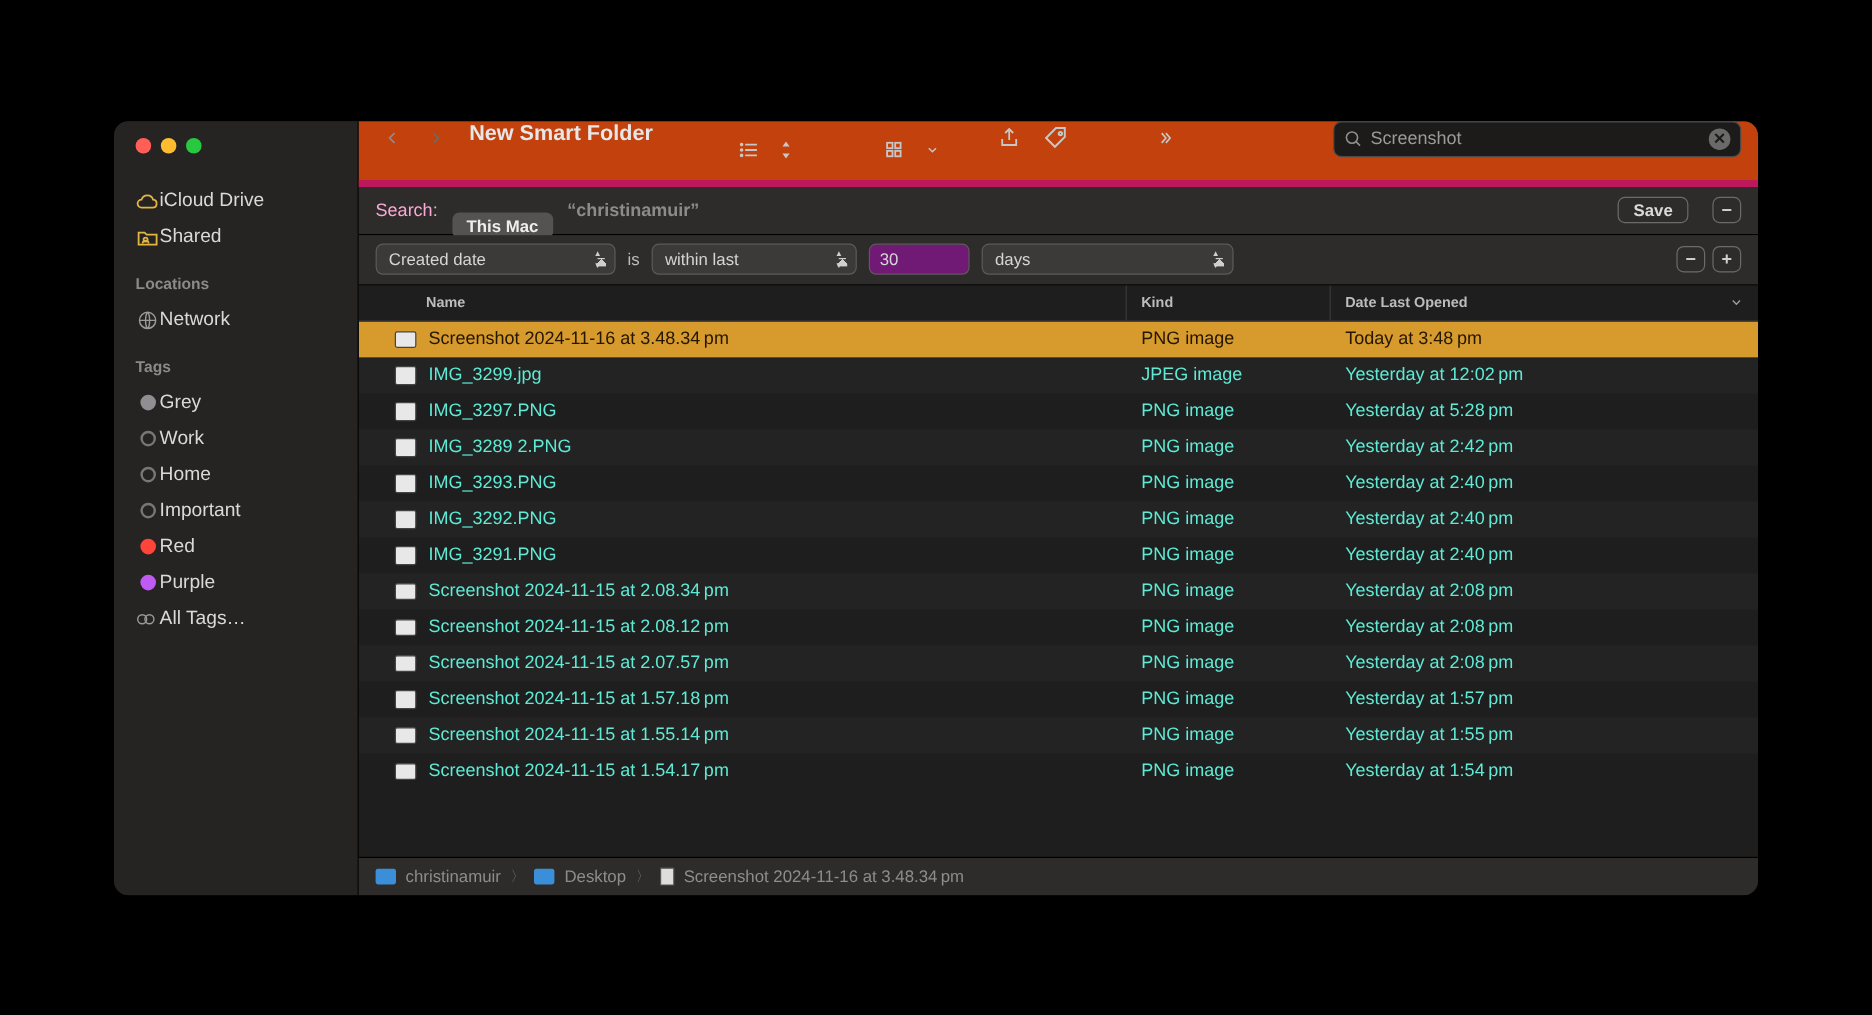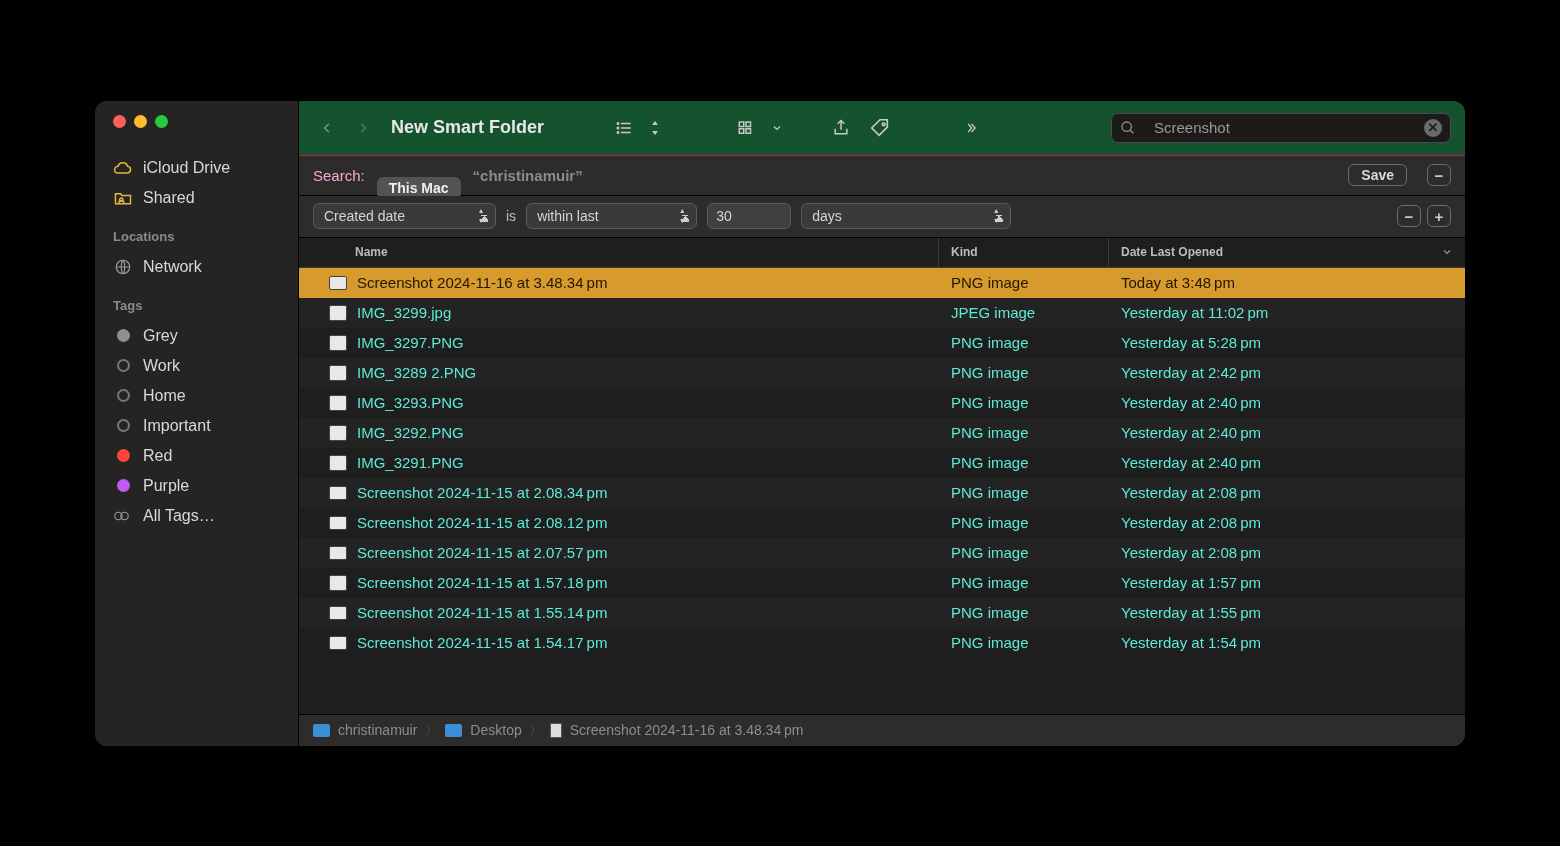--- a/index.html
+++ b/index.html
@@ -39,21 +39,21 @@
     align-items: flex-start;
   }
   .tl { width: 13px; height: 13px; border-radius: 50%; }
   .tl.red { background: #ff5f57; }
   .tl.yellow { background: #febc2e; }
   .tl.green { background: #28c840; }
   .side-section { padding: 4px 0 6px 0; }
   .side-item {
     display: flex;
     align-items: center;
-    gap: 10px;
+    gap: 0;
     padding: 5px 14px 5px 18px;
     font-size: 16px;
     color: #d9d9d9;
     cursor: default;
   }
   .side-item.yellow-ic svg, .side-item.yellow-ic .ic { color: #e2b642; }
   .ic { width: 20px; height: 20px; flex: 0 0 20px; display:flex; align-items:center; justify-content:center; }
   .side-header {
     padding: 10px 18px 4px 18px;
     font-size: 13px;
@@ -63,24 +63,23 @@
   .tag-dot {
     width: 13px; height: 13px; border-radius: 50%;
     border: 2px solid #777;
     background: transparent;
   }
   .tag-dot.filled { border: none; }
   
   .main { flex: 1; display: flex; flex-direction: column; background:#1e1e1e;}
   .toolbar {
     height: 55px;
-    background: #14532d;
-    border-bottom: 1px solid #be185d;
+    background: #c2410c;
+    border-bottom: 6px solid #be185d;
     display: flex;
-    align-items: center;
     padding: 0 14px;
     gap: 8px;
   }
   .nav-arrow {
     width: 28px; height: 28px;
     display: flex; align-items: center; justify-content: center;
     color: #8d8d8d;
   }
   .title {
     font-size: 18px;
@@ -103,21 +102,20 @@
     flex: 0 0 340px;
     height: 30px;
     background: #1c1b1a;
     border: 1px solid #4b4b4b;
     border-radius: 7px;
     display: flex;
     align-items: center;
     padding: 0 8px;
     margin-left: auto;
     color: #8e8e8e;
-    gap: 12px;
   }
   .search input {
     background: transparent;
     border: none; outline: none;
     color: #9a9a9a;
     font-size: 15px;
     flex: 1;
     margin-left: 6px;
   }
   .search-clear {
@@ -196,21 +194,21 @@
     mask: none;
   }
   .select .stepper{
     position:absolute; right:6px; top:3px; bottom:3px; width:10px;
     display:flex; flex-direction:column; justify-content:space-between;
   }
   .stepper span{font-size:8px; line-height:8px; color:#cfcfcf;}
   .plain { color:#bdbdbd; font-size:14px;}
   .numbox {
     width: 84px; height:26px;
-    background:#404040;
+    background:#701a75;
     border:1px solid #5b5b5b;
     border-radius:6px;
     color:#d5d5d5;
     padding:0 8px;
     font-size:14px;
     display:flex; align-items:center;
   }
   
   .colhdr {
     height: 30px;
@@ -449,21 +447,21 @@
 
     <div class="scopebar">
       <span class="scope-label">Search:</span>
       <span class="pill">This Mac</span>
       <span class="scope-alt">“christinamuir”</span>
       <span class="save-btn">Save</span>
       <span class="square-btn" style="margin-left:8px">−</span>
     </div>
 
     <div class="criteria">
-      <div class="select" style="width:183px">
+      <div class="select" style="width:200px">
         <span>Created date</span>
         <div class="stepper">
             <span>▴</span>
             <span>▾</span>
           </div>
       </div>
       <span class="plain">is</span>
       <div class="select" style="width:171px">
         <span>within last</span>
         <div class="stepper">
@@ -512,21 +510,21 @@
           </div>
           <div class="c-kind">PNG image</div>
           <div class="c-date">Today at 3:48 pm</div>
         </div>
         <div class="row">
           <div class="c-name">
             <span class="thumb portrait"></span>
             <span>IMG_3299.jpg</span>
           </div>
           <div class="c-kind">JPEG image</div>
-          <div class="c-date">Yesterday at 11:02 pm</div>
+          <div class="c-date">Yesterday at 12:02 pm</div>
         </div>
         <div class="row">
           <div class="c-name">
             <span class="thumb portrait"></span>
             <span>IMG_3297.PNG</span>
           </div>
           <div class="c-kind">PNG image</div>
           <div class="c-date">Yesterday at 5:28 pm</div>
         </div>
         <div class="row">

